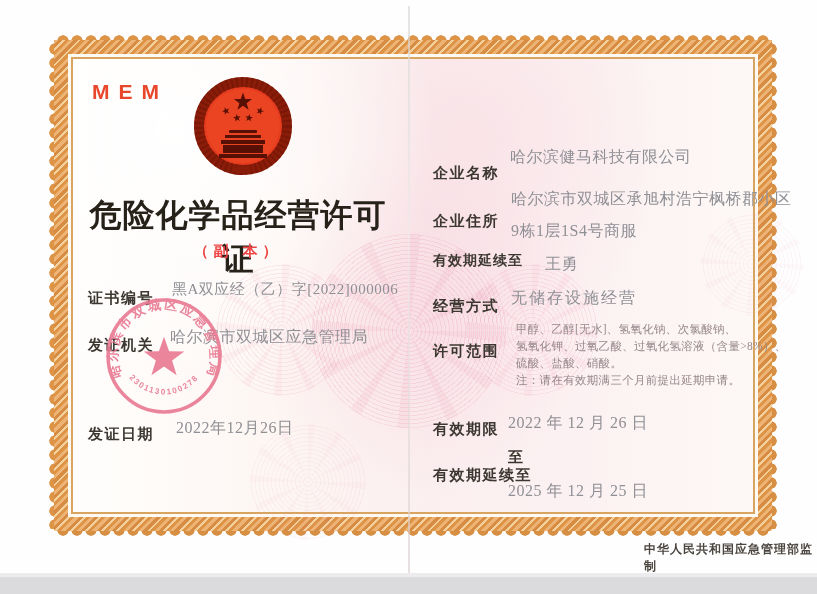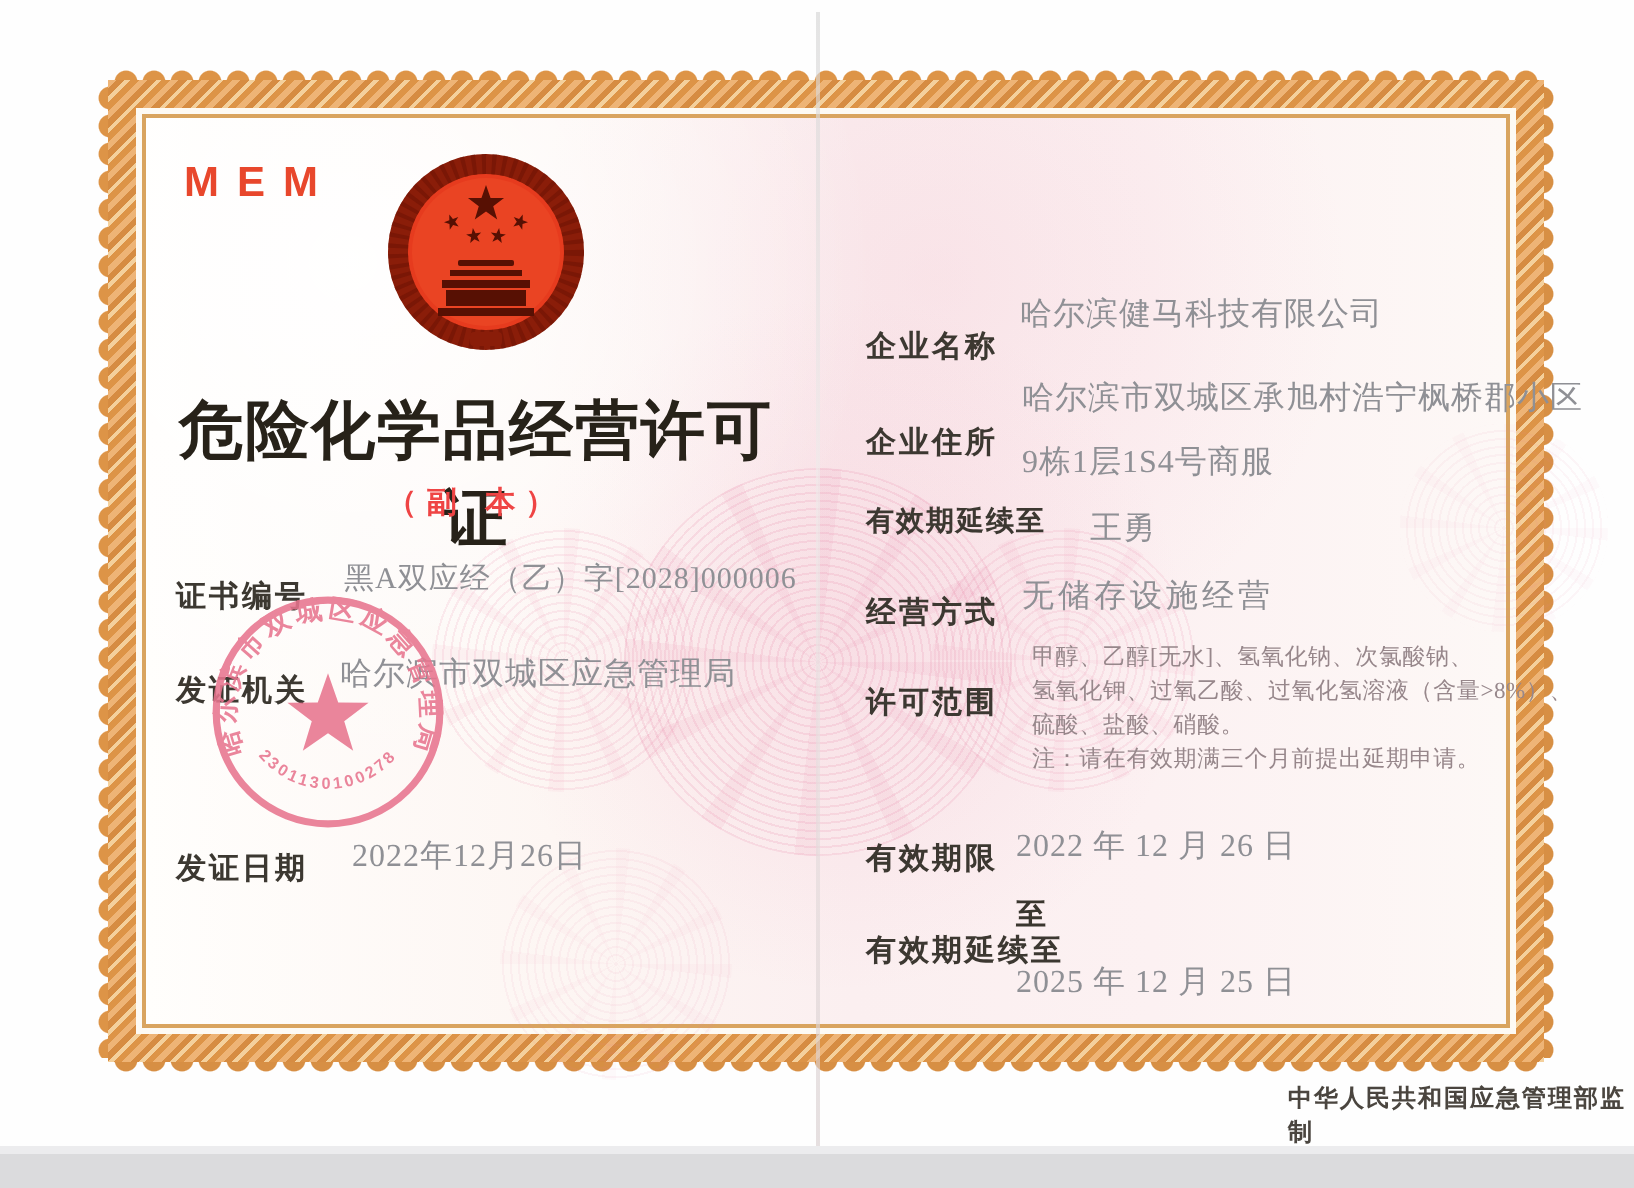--- a/index.html
+++ b/index.html
@@ -108,21 +108,21 @@
         <rect x="30" y="79" width="40" height="8"></rect>
         <rect x="26" y="88" width="48" height="4"></rect>
       </g>
       <rect x="42" y="100" width="16" height="7" rx="2" fill="#8a1d09"></rect>
     </svg>
 
     <div class="abs title" style="left:78px; top:194px;">危险化学品经营许可证</div>
     <div class="abs copy" style="left:78px; top:242px;">（副  本）</div>
 
     <div class="abs lbl" style="left:88px; top:289px;">证书编号</div>
-    <div class="abs val" style="left:172px; top:280px;">黑A双应经（乙）字[2028]000006</div>
+    <div class="abs val" style="left:172px; top:280px;">黑A双应经（乙）字[2022]000006</div>
 
     <div class="abs lbl" style="left:88px; top:336px;">发证机关</div>
     <div class="abs val val-lg" style="left:170px; top:327px;">哈尔滨市双城区应急管理局</div>
 
     <div class="abs lbl" style="left:88px; top:425px;">发证日期</div>
     <div class="abs val val-lg" style="left:176px; top:418px;">2022年12月26日</div>
 
     <svg style="left:103px; top:295px;" width="122" height="122" viewBox="0 0 120 120" opacity="0.88">
       <defs>
         <path id="sealArcTop" d="M16.8,75.7 A46,46 0 1 1 103.2,75.7" fill="none"></path>

